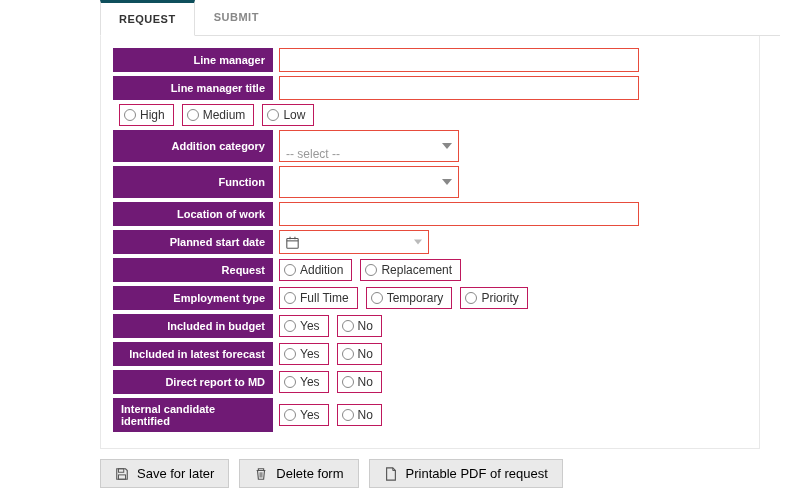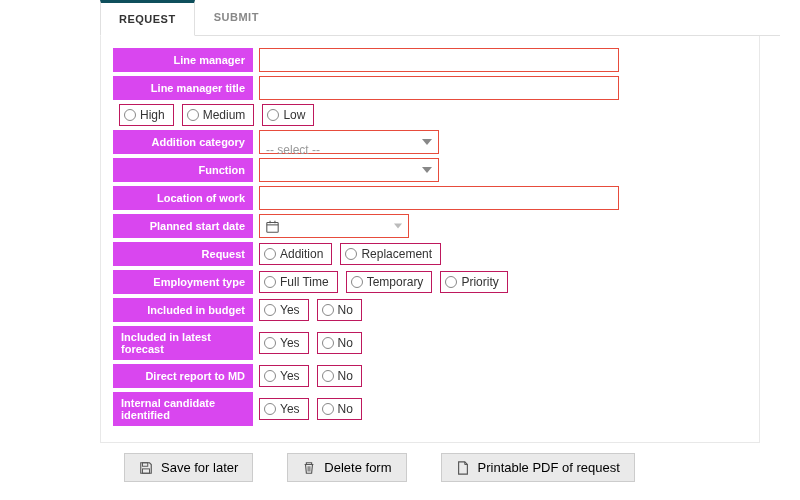--- a/index.html
+++ b/index.html
@@ -3,31 +3,31 @@
 <meta charset="utf-8">
 <style>
   * { box-sizing: border-box; margin: 0; padding: 0; }
   body { font-family: Arial, sans-serif; font-size: 12px; background: #fff; color: #333; }
   .container { width: 800px; margin: 0 auto; padding: 0 20px; }
   .tabs { display: flex; border-bottom: 1px solid #e0e0e0; margin-left: 80px; }
   .tab { padding: 10px 18px; font-size: 11px; font-weight: bold; letter-spacing: 0.5px; cursor: pointer; border: 1px solid transparent; color: #888; }
   .tab.active { border: 1px solid #e0e0e0; border-top: 3px solid #0e4f5c; border-bottom: 1px solid #fff; margin-bottom: -1px; background: #fff; color: #333; }
   .form-panel { border: 1px solid #e8e8e8; border-top: none; margin-left: 80px; margin-right: 20px; padding: 12px; }
   .form-row { display: flex; align-items: stretch; margin-bottom: 4px; }
-  .form-label { width: 140px; background: #d946ef; color: #fff; font-size: 11px; font-weight: bold; display: flex; align-items: center; justify-content: flex-end; padding: 5px 8px; min-height: 24px; }
+  .form-label { width: 160px; background: #701a75; color: #fff; font-size: 11px; font-weight: bold; display: flex; align-items: center; justify-content: flex-end; padding: 5px 8px; min-height: 24px; }
   .form-control { flex: 1; display: flex; align-items: center; padding-left: 6px; gap: 8px; flex-wrap: wrap; }
   .text-input { width: 100%; max-width: 360px; height: 24px; border: 1px solid #e74c3c; padding: 0 6px; font-size: 12px; outline: none; }
-  .select-wrap { position: relative; width: 180px; height: 24px; border: 1px solid #e74c3c; display: flex; align-items: center; padding: 16px 24px 0 6px; color: #999; font-size: 12px; cursor: pointer; background: #fff; }
+  .select-wrap { position: relative; width: 180px; height: 32px; border: 1px solid #e74c3c; display: flex; align-items: center; padding: 16px 24px 0 6px; color: #999; font-size: 12px; cursor: pointer; background: #fff; }
   .select-caret { position: absolute; right: 6px; top: 50%; transform: translateY(-50%); width: 0; height: 0; border-left: 5px solid transparent; border-right: 5px solid transparent; border-top: 6px solid #888; }
   .date-wrap { position: relative; width: 150px; height: 24px; border: 1px solid #e74c3c; display: flex; align-items: center; padding: 0 24px 0 6px; background: #fff; cursor: pointer; }
   .date-caret { position: absolute; right: 6px; top: 50%; transform: translateY(-50%); width: 0; height: 0; border-left: 4px solid transparent; border-right: 4px solid transparent; border-top: 5px solid #bbb; }
   .radio-opt { display: inline-flex; align-items: center; gap: 4px; border: 1px solid #be185d; padding: 3px 8px 3px 4px; font-size: 12px; cursor: pointer; background: #fff; }
   .radio-circle { width: 12px; height: 12px; border: 1px solid #888; border-radius: 50%; display: inline-block; }
   .action-bar { display: flex; gap: 10px; margin-left: 80px; margin-top: 10px; }
-  .action-btn { display: inline-flex; align-items: center; gap: 8px; background: #eaeaea; border: 1px solid #ccc; padding: 6px 14px; font-size: 13px; cursor: pointer; margin-left: 24px; }
+  .action-btn { display: inline-flex; align-items: center; gap: 8px; background: #eaeaea; border: 1px solid #ccc; padding: 6px 14px; font-size: 13px; cursor: pointer; }
   .cal-icon svg, .action-btn svg { display: block; }
 </style>
 </head>
 <body>
 
 <div class="container">
 
   <div class="tabs">
     <div class="tab active">REQUEST</div>
     <div class="tab">SUBMIT</div>

